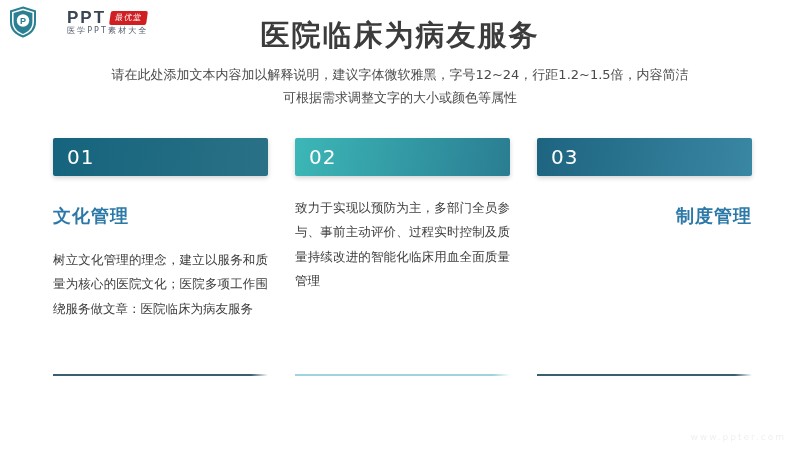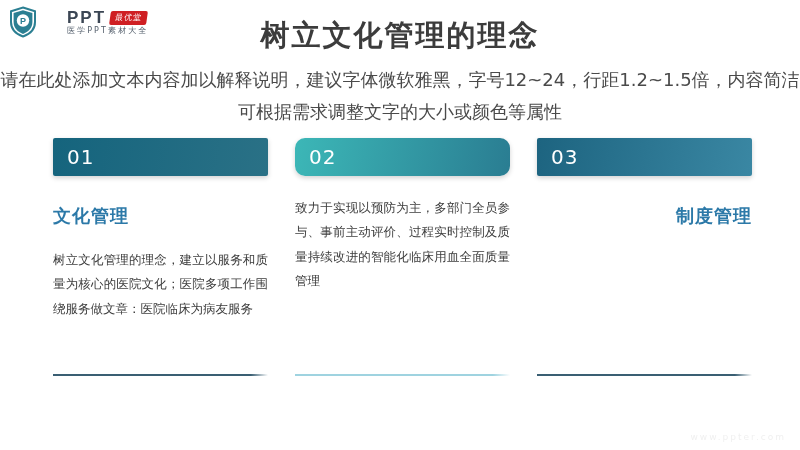--- a/index.html
+++ b/index.html
@@ -80,21 +80,21 @@
     color: #3c3c3c;
     letter-spacing: 2px;
     font-family: "DejaVu Sans", sans-serif;
   }
   .subtitle {
     position: absolute;
     top: 64px;
     left: 0;
     width: 800px;
     text-align: center;
-    font-size: 18px;
+    font-size: 13px;
     color: #4a4a4a;
     line-height: 1.75;
     font-family: "DejaVu Sans", sans-serif;
   }
   .subtitle div { white-space: nowrap; }
 
   
   .cards {
     position: absolute;
     top: 138px;
@@ -167,40 +167,40 @@
   </svg>
   <div class="logo-text">
     <div class="logo-row1">
       <span class="logo-ppt">PPT</span>
       <span class="logo-badge">最优堂</span>
     </div>
     <div class="logo-sub">医学PPT素材大全</div>
   </div>
 </div>
 
-<div class="title">树立文化管理的理念</div>
+<div class="title">医院临床为病友服务</div>
 
 <div class="subtitle">
   <div>请在此处添加文本内容加以解释说明，建议字体微软雅黑，字号12~24，行距1.2~1.5倍，内容简洁</div>
   <div>可根据需求调整文字的大小或颜色等属性</div>
 </div>
 
 <div class="cards">
 
   <div class="card">
     <div class="card-header" style="background: linear-gradient(100deg, rgb(21, 100, 125) 0%, rgb(42, 113, 134) 100%);">
       <span class="card-num">01</span>
     </div>
     <div class="card-heading" style="color: rgb(44, 121, 168);">文化管理</div>
     <div class="card-body">树立文化管理的理念，建立以服务和质量为核心的医院文化；医院多项工作围绕服务做文章：医院临床为病友服务</div>
     <div class="card-rule" style="background: linear-gradient(90deg, rgb(58, 95, 115) 0%, rgb(58, 95, 115) 92%, rgba(255, 255, 255, 0) 100%);"></div>
   </div>
 
   <div class="card">
-    <div class="card-header" style="background: linear-gradient(100deg, rgb(60, 183, 183) 0%, rgb(42, 125, 146) 100%); border-radius: 10px;">
+    <div class="card-header" style="background: linear-gradient(100deg, rgb(60, 183, 183) 0%, rgb(42, 125, 146) 100%);">
       <span class="card-num">02</span>
     </div>
     <div class="card-body">致力于实现以预防为主，多部门全员参与、事前主动评价、过程实时控制及质量持续改进的智能化临床用血全面质量管理</div>
     <div class="card-rule" style="background: linear-gradient(90deg, rgb(159, 211, 224) 0%, rgb(159, 211, 224) 92%, rgba(255, 255, 255, 0) 100%);"></div>
   </div>
 
   <div class="card">
     <div class="card-header" style="background: linear-gradient(100deg, rgb(29, 100, 128) 0%, rgb(58, 135, 163) 100%);">
       <span class="card-num">03</span>
     </div>

